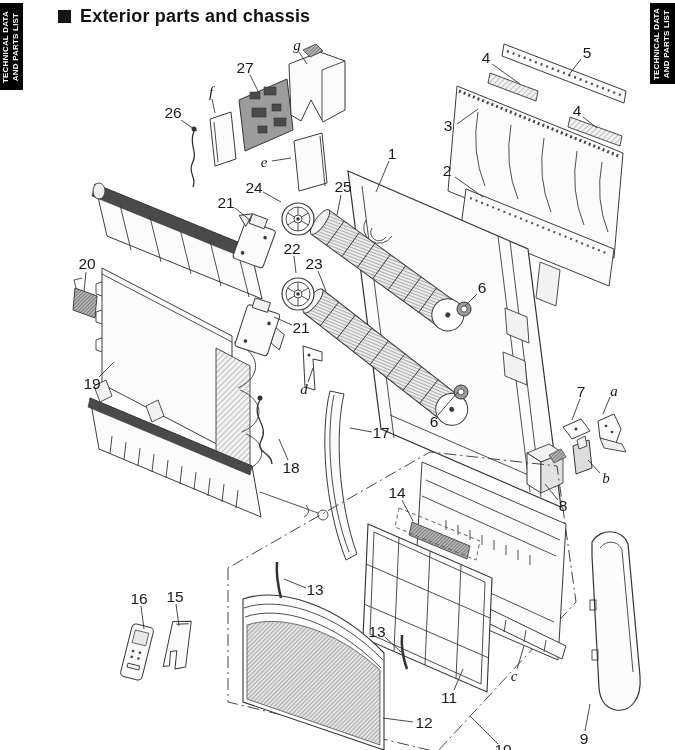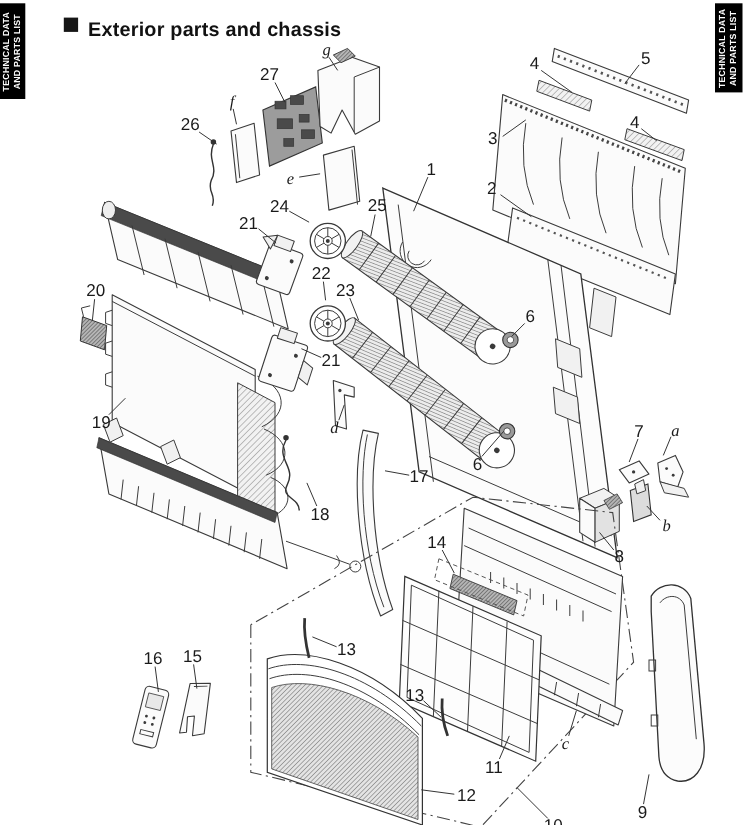--- a/index.html
+++ b/index.html
@@ -14,21 +14,21 @@
   .sidebar-left{left:0;top:3px;width:23px;height:87px;}
   .sidebar-right{left:650px;top:3px;width:25px;height:81px;}
   .v-text{
     transform:rotate(-90deg);white-space:nowrap;text-align:center;
     font-size:8px;font-weight:bold;line-height:1.25;letter-spacing:0.2px;
   }
   .page-header{
     position:absolute;left:58px;top:6px;display:flex;align-items:center;gap:9px;
   }
   .bullet{width:13px;height:13px;background:#161616;flex:0 0 auto;}
-  .page-title{font-size:18px;font-weight:bold;color:#111;letter-spacing:0.2px;margin-top:11px;}
+  .page-title{font-size:18px;font-weight:bold;color:#111;letter-spacing:0.2px;}
   #diagram{position:absolute;left:0;top:0;}
   .ln{fill:none;stroke:#3a3a3a;stroke-width:0.9;}
   .part{fill:#fbfbfb;stroke:#3a3a3a;stroke-width:1;stroke-linejoin:round;}
   .part2{fill:#f1f1f1;stroke:#3a3a3a;stroke-width:0.9;stroke-linejoin:round;}
   .dark{fill:#4a4a4a;stroke:#333;stroke-width:0.6;}
   .leader{stroke:#333;stroke-width:0.9;}
   .co-num{font:15.5px "Liberation Sans",sans-serif;fill:#1a1a1a;text-anchor:middle;}
   .co-letter{font:italic 15px "Liberation Serif",serif;fill:#1a1a1a;text-anchor:middle;}
 </style>
 </head>

